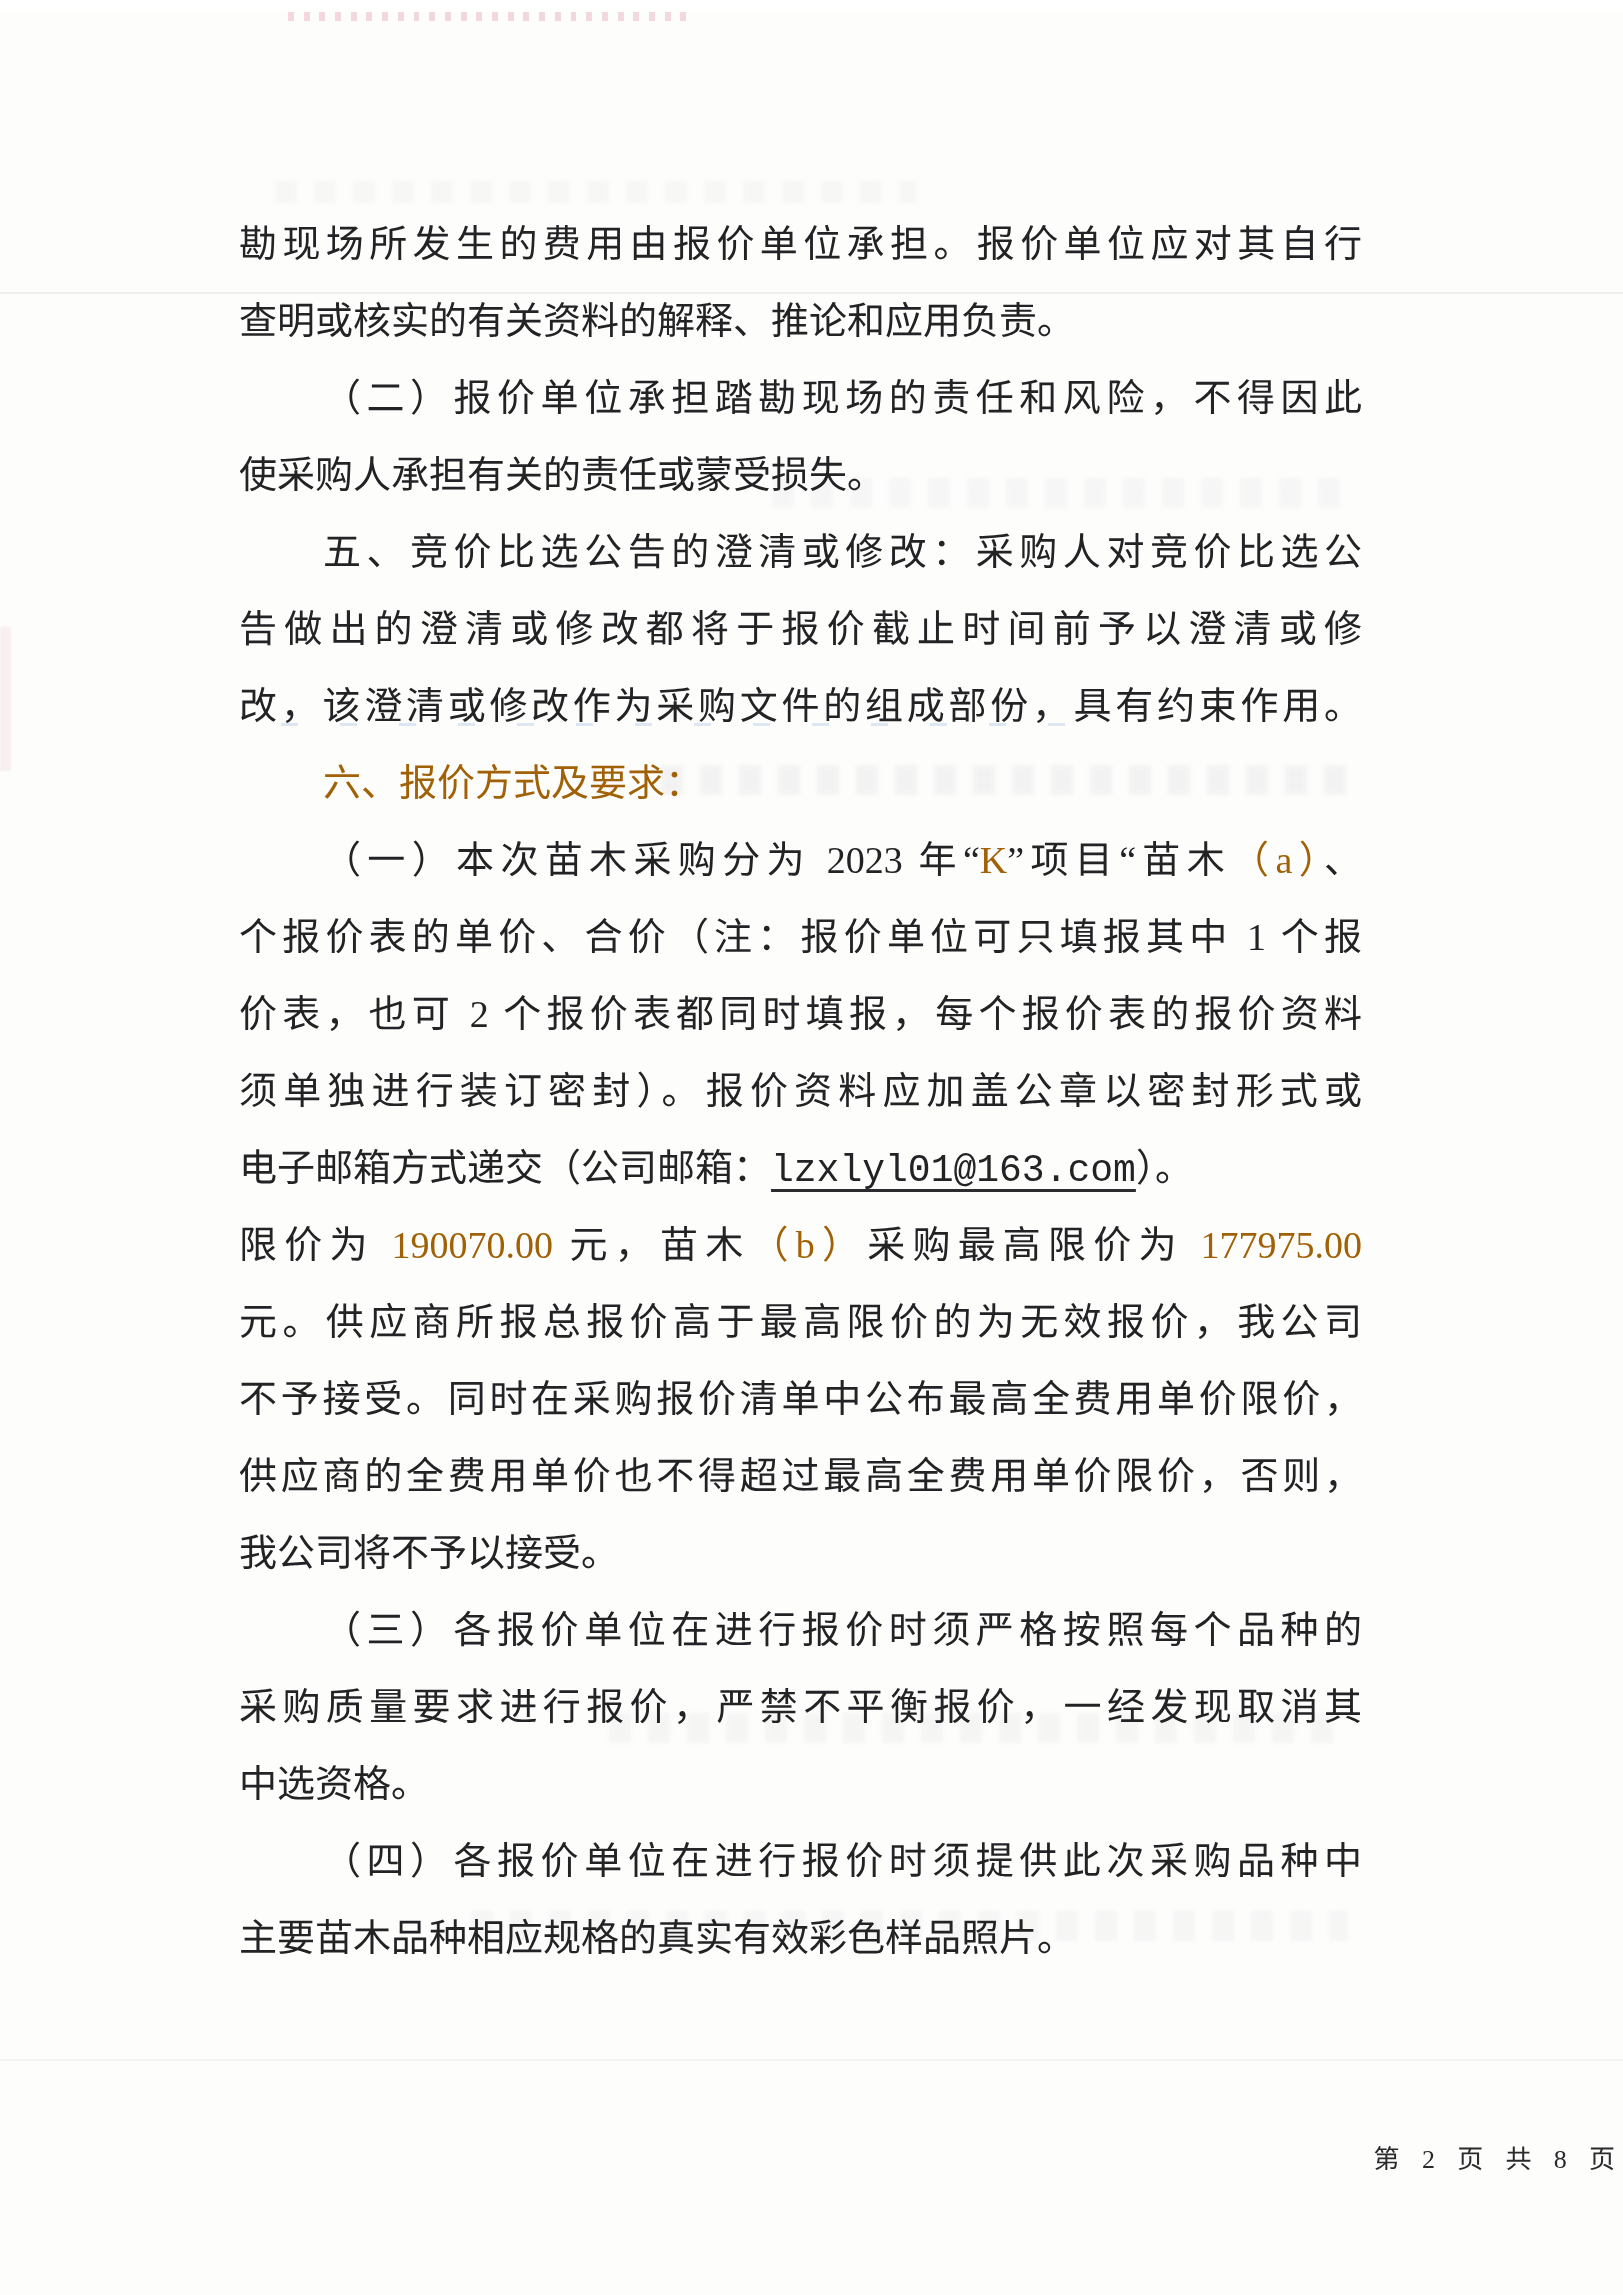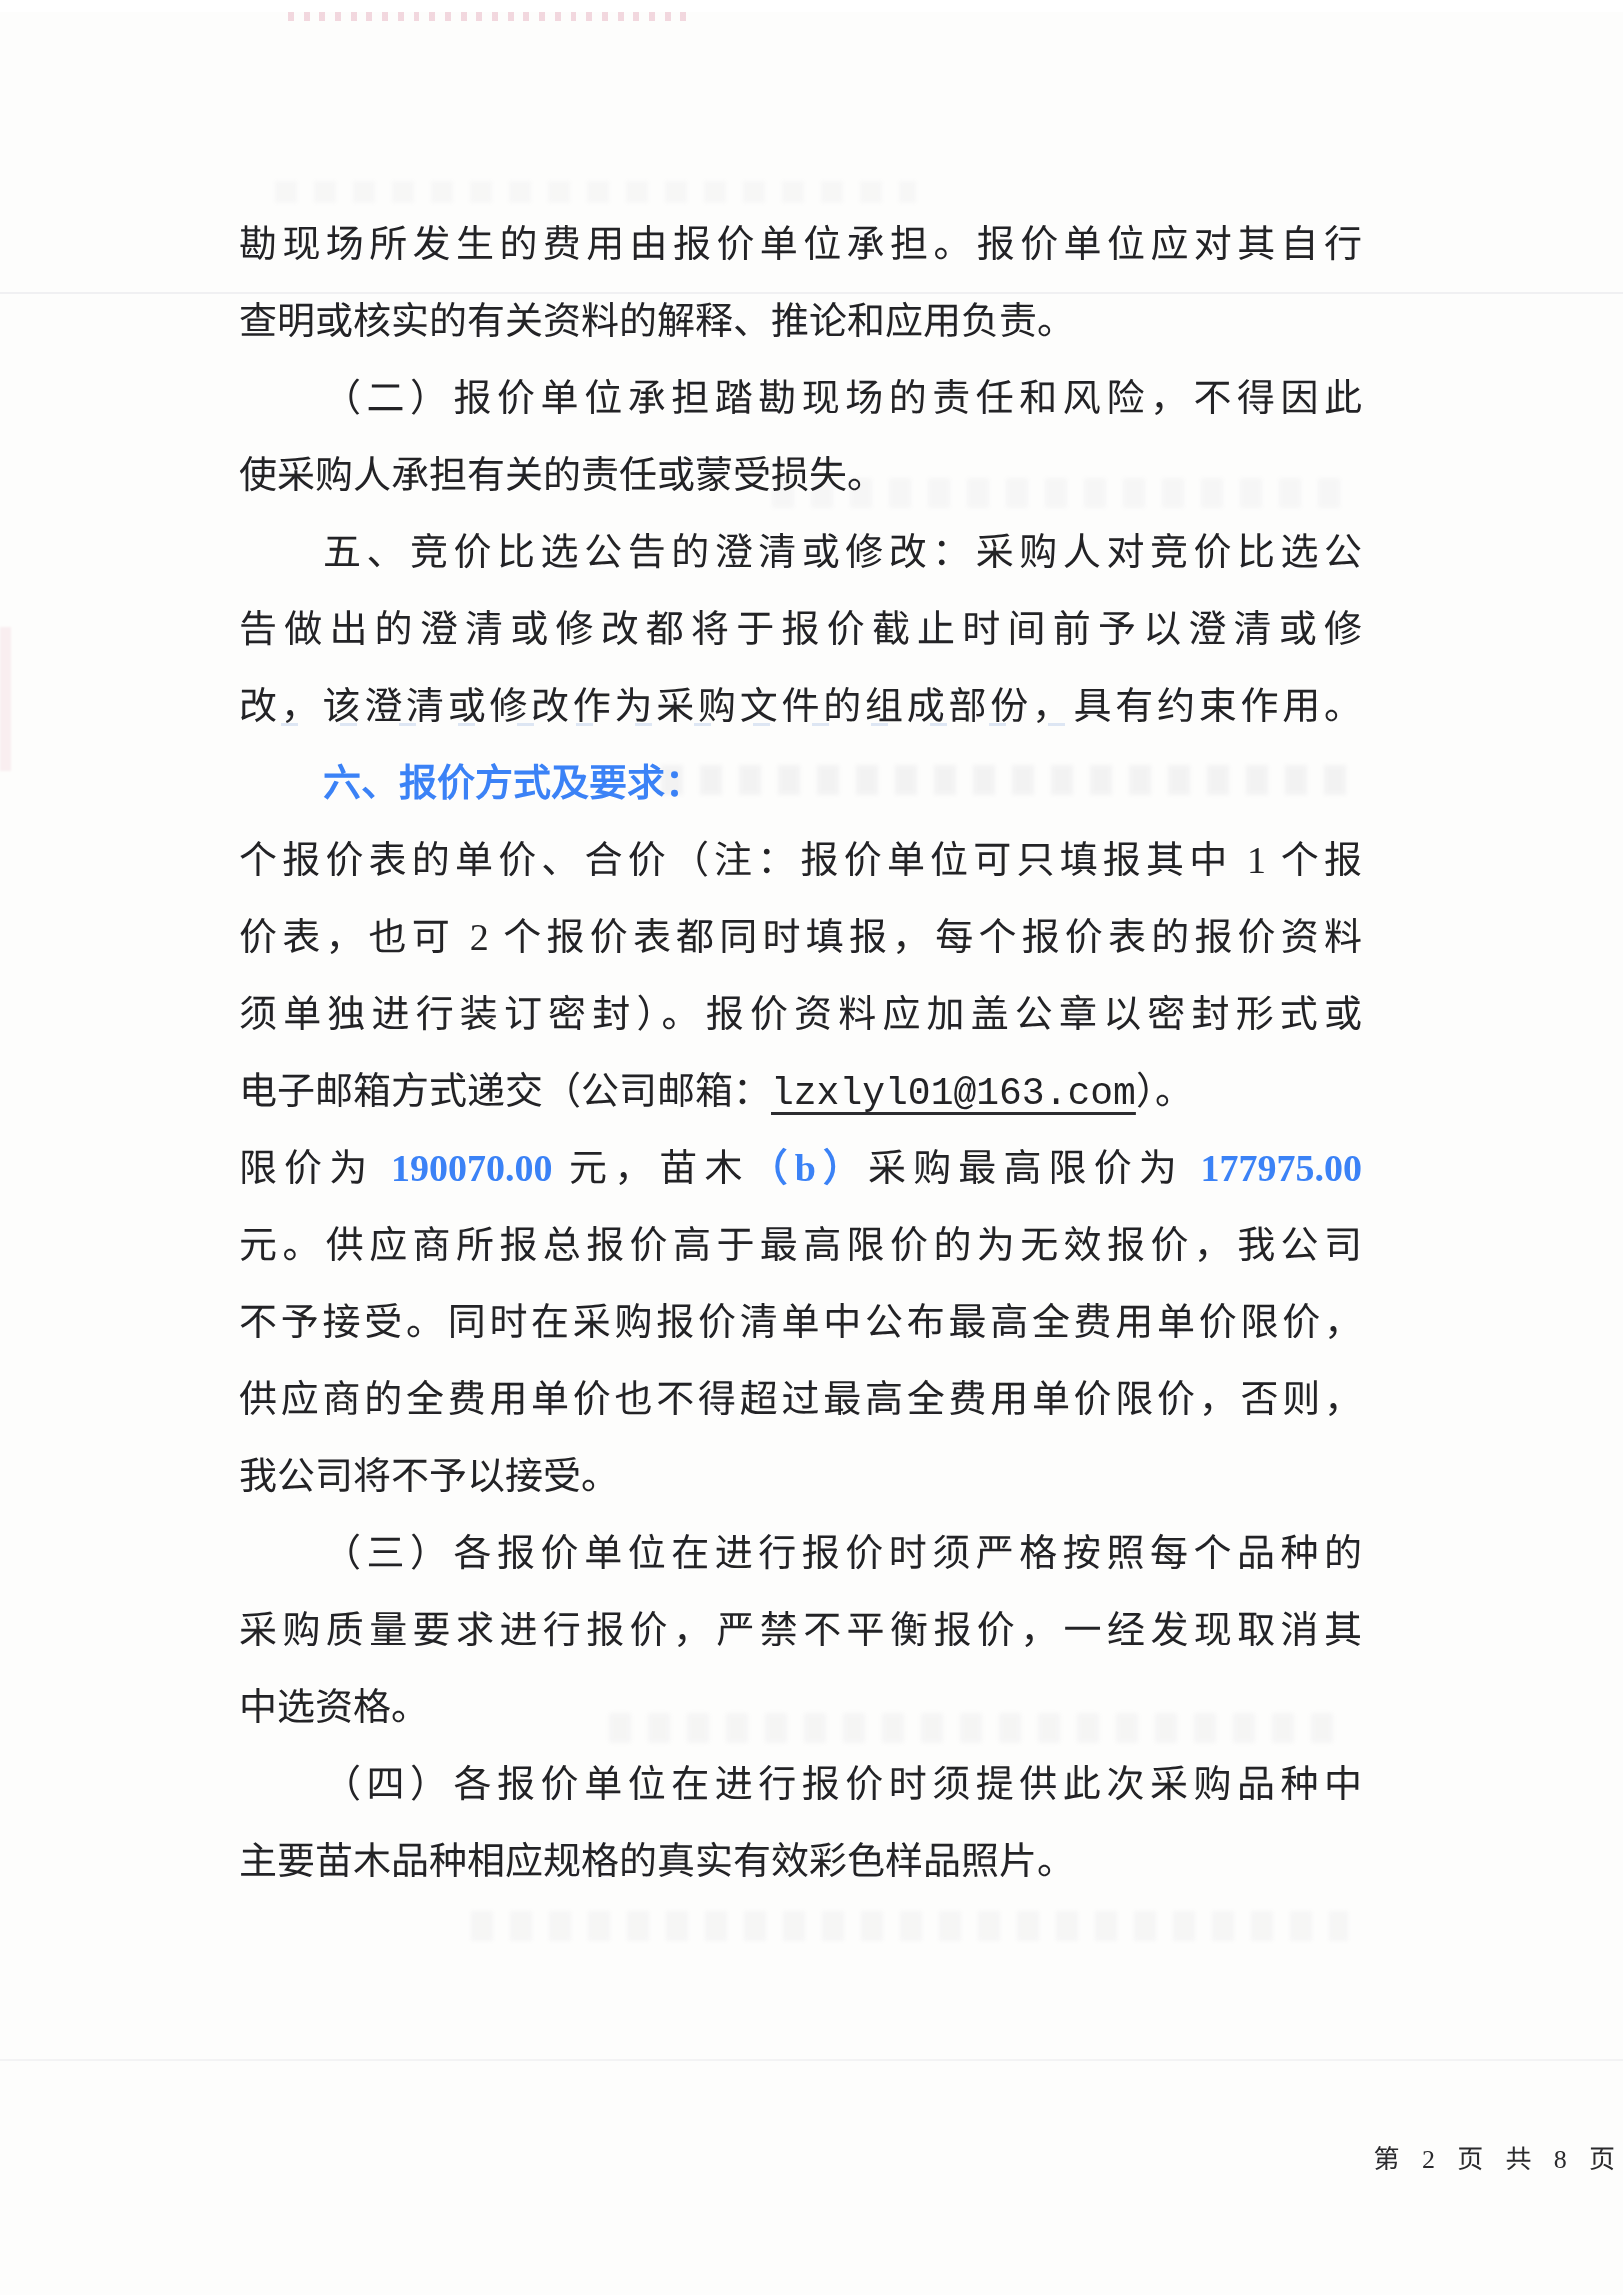--- a/index.html
+++ b/index.html
@@ -31,21 +31,21 @@
     word-break:keep-all;
     white-space:normal;
   }
   .line.noFill{
     text-align:center;
     text-align-last:left;
   }
   .line.indent{
     text-indent:84px;
   }
-  .seg-bold{font-weight:700;color:#3b82f6;}
+  .seg-bold{font-weight:400;color:#a16207;}
   .seg-underline{
     text-decoration:underline;
     text-decoration-thickness:3.3px;
     text-underline-offset:7.9px;
     text-decoration-color:#2c2c30;
     font-family:Liberation Mono, monospace;
   }
   .footer{
     position:absolute;
     left:0;
@@ -122,20 +122,21 @@
       </div>
       <div class="para">
         <div class="line indent"><span>五、竞价比选公告的澄清或修改：采购人对竞价比选公</span></div>
         <div class="line"><span>告做出的澄清或修改都将于报价截止时间前予以澄清或修</span></div>
         <div class="line"><span>改，该澄清或修改作为采购文件的组成部份，具有约束作用。</span></div>
       </div>
       <div class="para">
         <div class="line indent noFill"><span class="seg-bold">六、报价方式及要求：</span></div>
       </div>
       <div class="para">
+        <div class="line indent"><span>（一）本次苗木采购分为 2023 年“</span><span class="seg-bold">K</span><span>”项目“苗木</span><span class="seg-bold">（a）</span><span>、</span></div>
         <div class="line"><span>个报价表的单价、合价（注：报价单位可只填报其中 1 个报</span></div>
         <div class="line"><span>价表，也可 2 个报价表都同时填报，每个报价表的报价资料</span></div>
         <div class="line"><span>须单独进行装订密封）。报价资料应加盖公章以密封形式或</span></div>
         <div class="line noFill"><span>电子邮箱方式递交（公司邮箱：</span><span class="seg-underline">lzxlyl01@163.com</span><span>）。</span></div>
       </div>
       <div class="para">
         <div class="line"><span>限价为 </span><span class="seg-bold">190070.00</span><span> 元，苗木</span><span class="seg-bold">（b）</span><span>采购最高限价为 </span><span class="seg-bold">177975.00</span></div>
         <div class="line"><span>元。供应商所报总报价高于最高限价的为无效报价，我公司</span></div>
         <div class="line"><span>不予接受。同时在采购报价清单中公布最高全费用单价限价，</span></div>
         <div class="line"><span>供应商的全费用单价也不得超过最高全费用单价限价，否则，</span></div>

